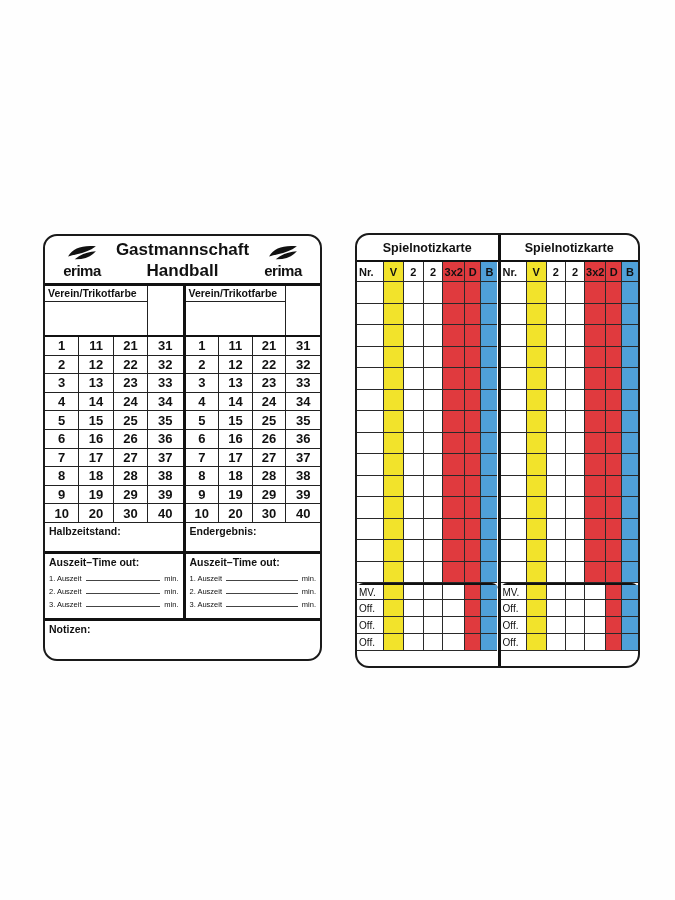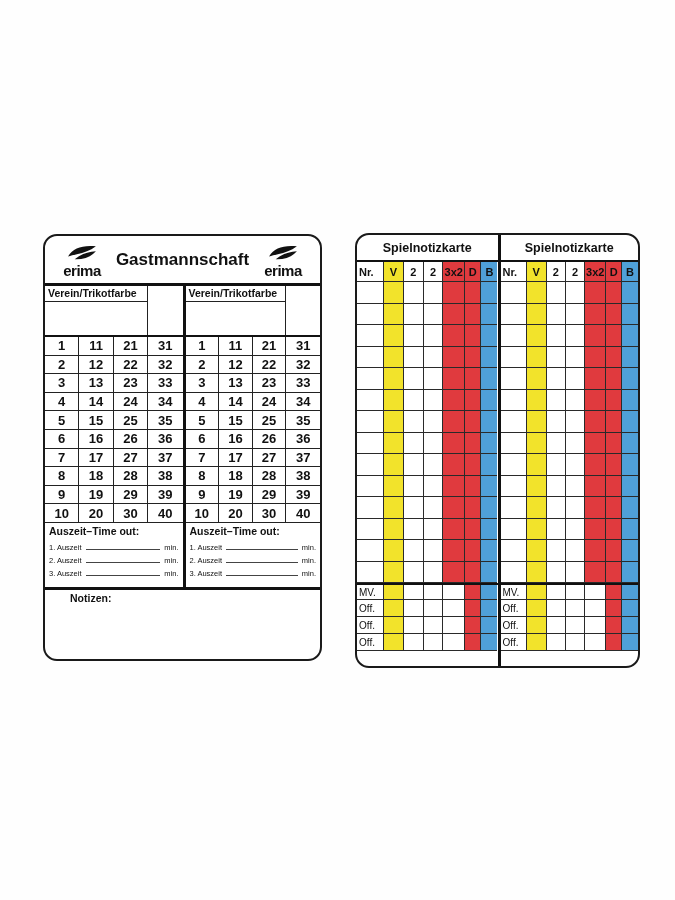--- a/index.html
+++ b/index.html
@@ -26,34 +26,34 @@
   .num-grid{display:grid;grid-template-columns:repeat(4,1fr);grid-auto-rows:18.6px;height:100%;}
   .num-cell{display:flex;align-items:center;justify-content:center;font-weight:bold;font-size:13px;border-right:1px solid #222;border-bottom:1px solid #222;box-sizing:border-box;}
   .num-cell:nth-child(4n){border-right:none;}
   .lc-results{height:28px;border-bottom:3px solid #111;}
   .res-label{font-weight:bold;font-size:10.5px;padding:2px 0 0 4px;}
   .lc-auszeit{height:64px;border-bottom:3px solid #111;}
   .az-inner{padding:2px 4px 0 4px;}
   .az-title{font-weight:bold;font-size:10.5px;margin-bottom:2px;}
   .az-item{display:flex;align-items:flex-end;font-size:7.5px;height:13px;box-sizing:border-box;}
   .az-line{flex:1;border-bottom:1px solid #444;margin:0 4px 2px 4px;}
-  .lc-notizen{flex:1;display:flex;flex-direction:row;margin-left:21px;}
+  .lc-notizen{flex:1;display:flex;flex-direction:row;}
   .nz-label{font-weight:bold;font-size:10.5px;padding:2px 0 0 4px;}
   .nz-area{flex:1;}
   
   .right-card{left:355px;top:233px;width:285px;height:435px;flex-direction:row;}
   .half-col{width:50%;box-sizing:border-box;display:flex;flex-direction:column;}
   .half-col.rgt{border-left:3px solid #111;}
   .rc-title{height:27px;border-bottom:2px solid #111;display:flex;align-items:center;justify-content:center;font-weight:bold;font-size:12.5px;box-sizing:border-box;}
   .score-table{display:flex;flex-direction:column;}
   .srow{display:flex;box-sizing:border-box;}
   .srow.head{height:20px;}
   .srow.body{height:21.5px;}
   .srow.special{height:17px;}
-  .srow.sep{border-top:2px solid #111;}
+  .srow.sep{border-top:2px solid #111;border-radius:6px;}
   .scell{border-right:1px solid #2a2a2a;border-bottom:1px solid #2a2a2a;box-sizing:border-box;display:flex;align-items:center;justify-content:center;overflow:hidden;}
   .scell.c6{border-right:none;}
   .scell.c0{width:19%;}
   .scell.c1{width:14.5%;}
   .scell.c2{width:14%;}
   .scell.c3{width:14%;}
   .scell.c4{width:15.5%;}
   .scell.c5{width:11.5%;}
   .scell.c6{width:11.5%;}
   .srow.head .scell{font-weight:bold;font-size:11px;}
@@ -70,20 +70,21 @@
     <div class="lc-header">
       <div class="brand">
         <svg viewBox="0 0 44 26">
           <path d="M3 17 C9 6 22 1 41 3 C33 9 25 12 15 14 C11 15 6 16 3 17 Z" fill="#111"></path>
           <path d="M12 21 C20 14 30 11 41 10 C35 17 26 21 14 21 Z" fill="#111"></path>
         </svg>
         <span class="brand-text">erima</span>
       </div>
       <div class="lc-title">
         <div>Gastmannschaft</div>
+        <div>Handball</div>
       </div>
       <div class="brand">
         <svg viewBox="0 0 44 26">
           <path d="M3 17 C9 6 22 1 41 3 C33 9 25 12 15 14 C11 15 6 16 3 17 Z" fill="#111"></path>
           <path d="M12 21 C20 14 30 11 41 10 C35 17 26 21 14 21 Z" fill="#111"></path>
         </svg>
         <span class="brand-text">erima</span>
       </div>
     </div>
 
@@ -192,20 +193,28 @@
             <div class="num-cell">29</div>
             <div class="num-cell">39</div>
             <div class="num-cell">10</div>
             <div class="num-cell">20</div>
             <div class="num-cell">30</div>
             <div class="num-cell">40</div>
           </div>
       </div>
     </div>
 
+    <div class="lc-results hrow">
+      <div class="half">
+        <div class="res-label">Halbzeitstand:</div>
+      </div>
+      <div class="half rgt">
+        <div class="res-label">Endergebnis:</div>
+      </div>
+    </div>
 
     <div class="lc-auszeit hrow">
       <div class="half">
         <div class="az-inner">
           <div class="az-title">Auszeit–Time out:</div>
           <div class="az-item">
               <span>1. Auszeit</span>
               <span class="az-line"></span>
               <span>min.</span>
             </div>

